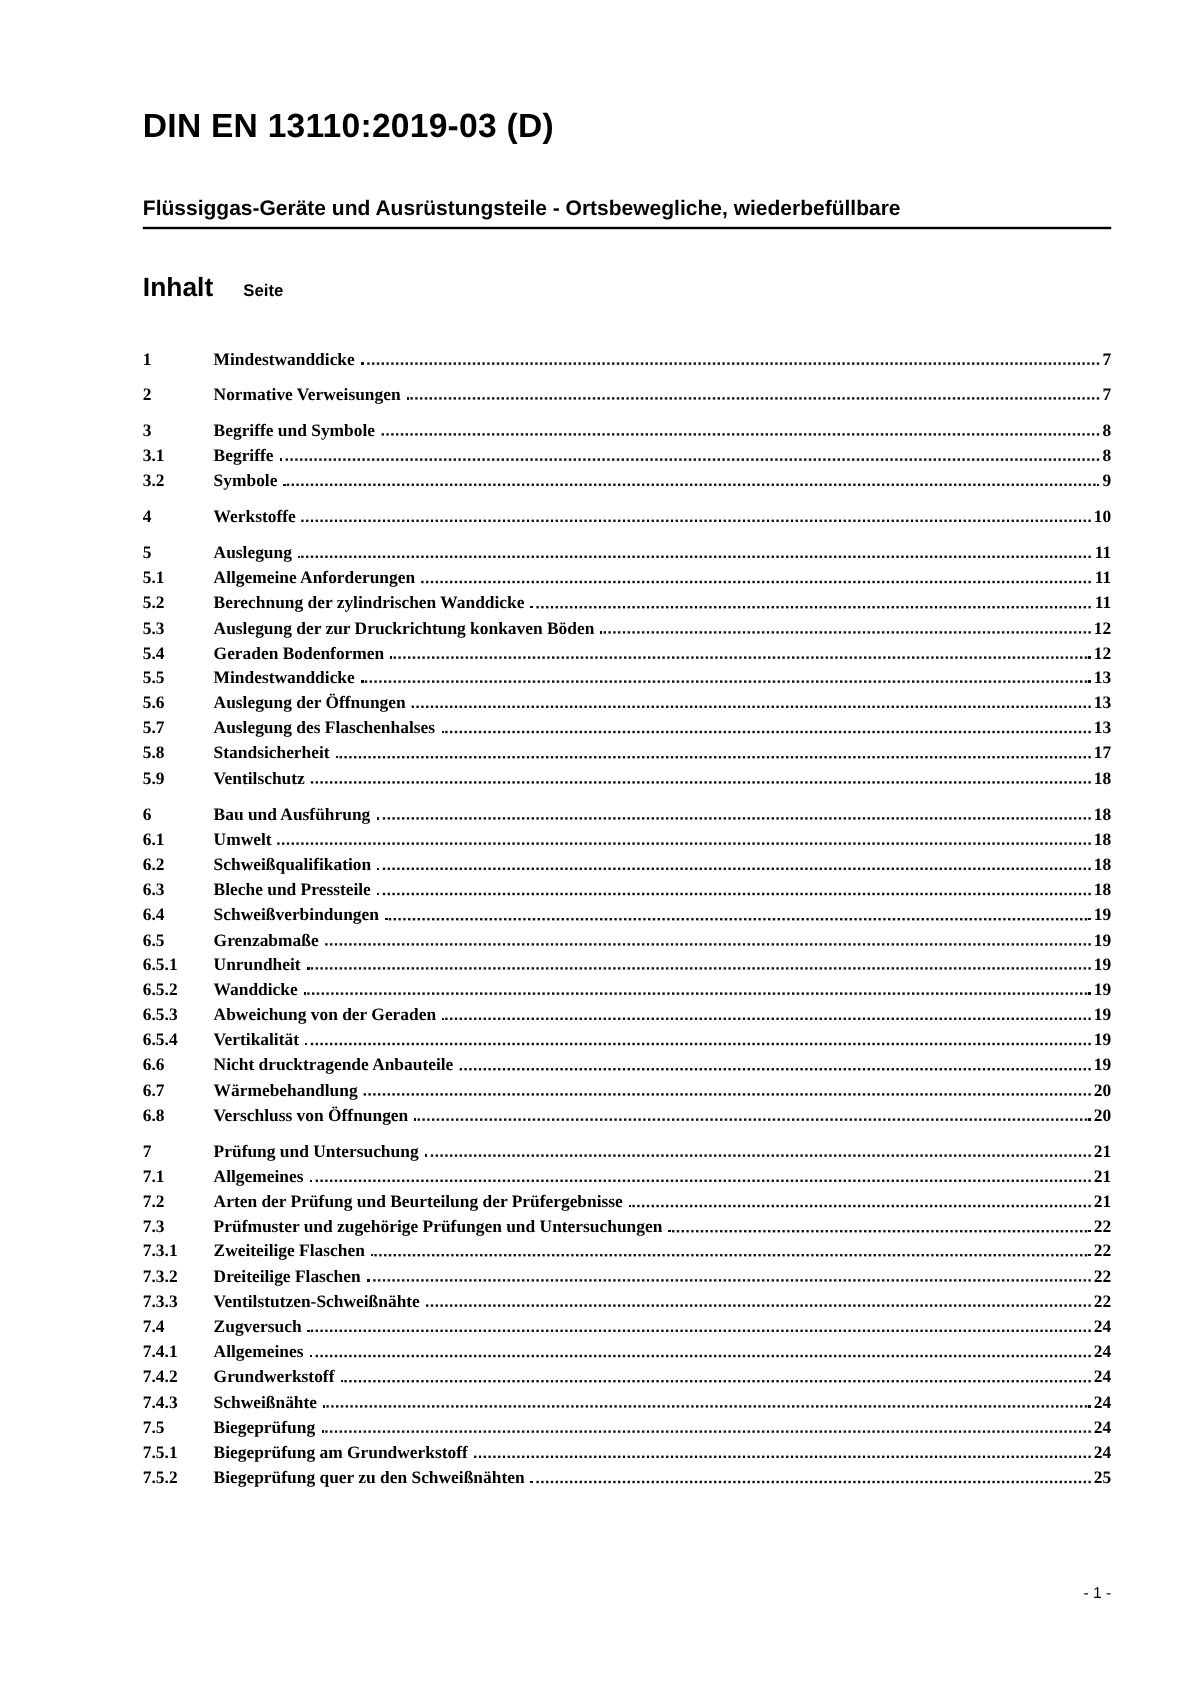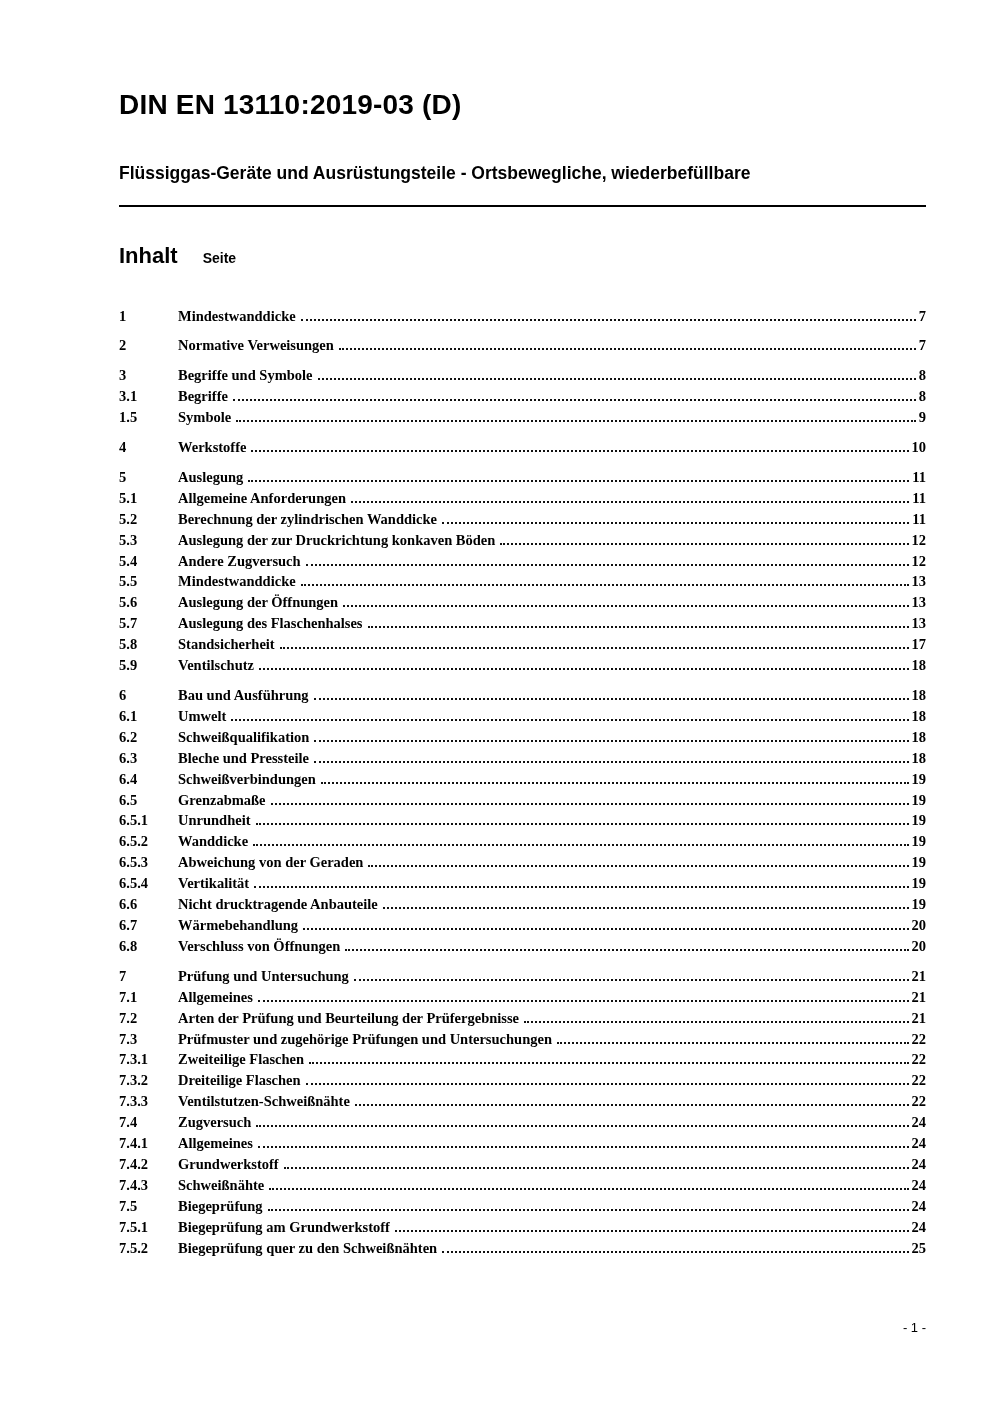--- a/index.html
+++ b/index.html
@@ -24,21 +24,21 @@
     font-weight: bold;
     line-height: 27px;
     letter-spacing: 0.2px;
   }
   .subtitle {
     margin-top: 44px;
     font-size: 17.5px;
     font-weight: bold;
     line-height: 22.5px;
     border-bottom: 2px solid #000;
-    padding-bottom: 20px;
+    padding-bottom: 4px;
   }
   .toc-header {
     margin-top: 36px;
     display: flex;
     justify-content: flex-start;
     align-items: baseline;
   }
   .toc-heading {
     font-size: 22px;
     font-weight: bold;
@@ -126,21 +126,21 @@
           <span class="toc-leader"></span>
           <span class="toc-page">8</span>
         </div>
         <div class="toc-row">
           <span class="toc-num">3.1</span>
           <span class="toc-title">Begriffe</span>
           <span class="toc-leader"></span>
           <span class="toc-page">8</span>
         </div>
         <div class="toc-row">
-          <span class="toc-num">1.5</span>
+          <span class="toc-num">3.2</span>
           <span class="toc-title">Symbole</span>
           <span class="toc-leader"></span>
           <span class="toc-page">9</span>
         </div>
       </div>
       <div class="toc-group">
         <div class="toc-row">
           <span class="toc-num">4</span>
           <span class="toc-title">Werkstoffe</span>
           <span class="toc-leader"></span>
@@ -167,21 +167,21 @@
           <span class="toc-page">11</span>
         </div>
         <div class="toc-row">
           <span class="toc-num">5.3</span>
           <span class="toc-title">Auslegung der zur Druckrichtung konkaven Böden</span>
           <span class="toc-leader"></span>
           <span class="toc-page">12</span>
         </div>
         <div class="toc-row">
           <span class="toc-num">5.4</span>
-          <span class="toc-title">Andere Zugversuch</span>
+          <span class="toc-title">Geraden Bodenformen</span>
           <span class="toc-leader"></span>
           <span class="toc-page">12</span>
         </div>
         <div class="toc-row">
           <span class="toc-num">5.5</span>
           <span class="toc-title">Mindestwanddicke</span>
           <span class="toc-leader"></span>
           <span class="toc-page">13</span>
         </div>
         <div class="toc-row">

